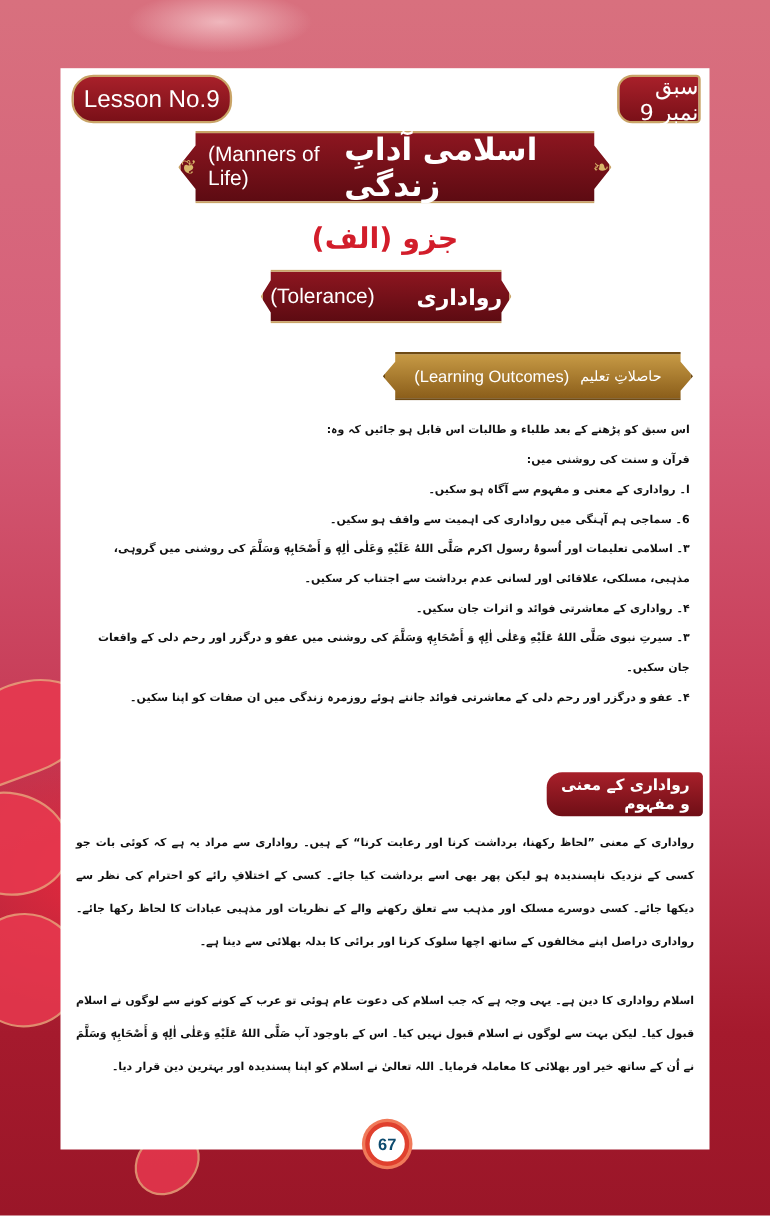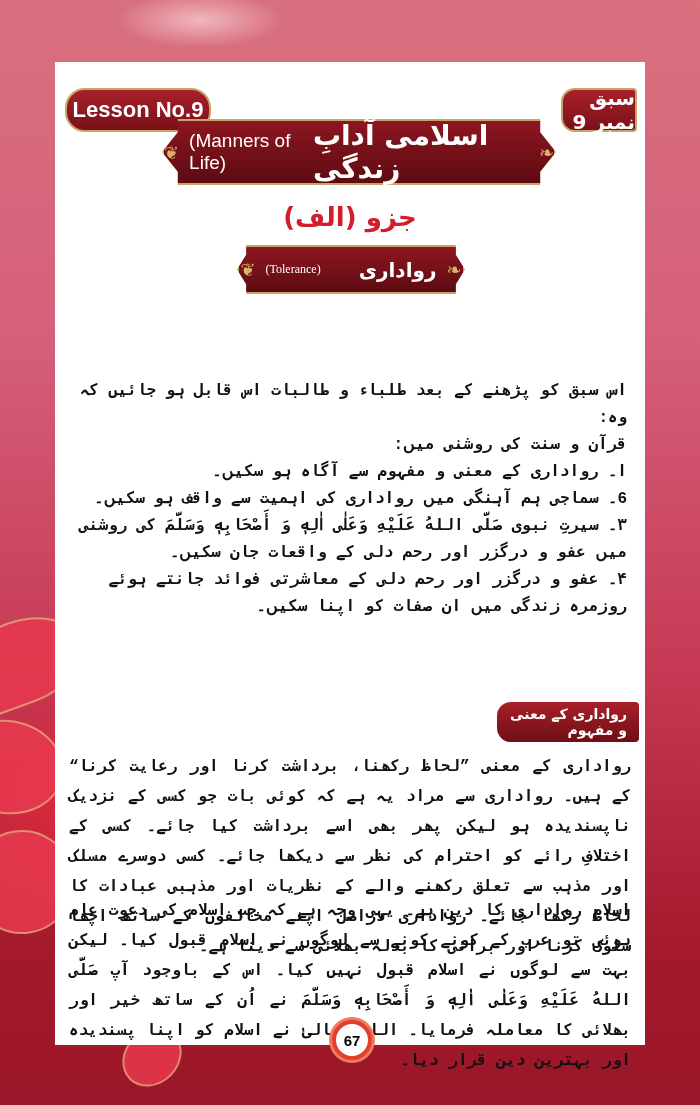--- a/index.html
+++ b/index.html
@@ -13,23 +13,23 @@
   }
   .petal {
     position:absolute; background:#e8394f; border:2px solid #e9a07a; border-radius:50% 50% 50% 0;
     opacity:0.85;
   }
   .page {
     position:absolute; left:55px; top:62px; width:590px; height:983px;
     background:#ffffff;
   }
   .pill {
-    position:absolute; color:#fff; font-weight:bold;
+    position:absolute; color:#fff; font-weight:normal;
     background: linear-gradient(180deg, #a8202a 0%, #7a1018 100%);
-    border:2px solid #c9a467; display:flex; align-items:center; justify-content:center;margin-top:20px;
+    border:2px solid #c9a467; display:flex; align-items:center; justify-content:center;
   }
   .lesson-en {
     left:10px; top:6px; width:142px; height:40px; border-radius:20px;
     font-family:"Liberation Sans", sans-serif; font-size:22px;
   }
   .lesson-ur {
     right:8px; top:6px; width:72px; height:40px; border-radius:14px 4px 4px 14px;
     font-family:"DejaVu Sans", sans-serif; font-size:20px; direction:rtl;
   }
   .banner {
@@ -41,49 +41,49 @@
   .banner .orn { color:#d8b56a; font-size:18px; }
   .banner-main { left:107px; top:57px; width:390px; height:62px; }
   .banner-main .ur { font-size:28px; font-weight:bold; }
   .banner-main .en { font-family:"Liberation Sans", sans-serif; font-size:19px; }
   .part-title {
     position:absolute; left:0; width:590px; top:140px; text-align:center;
     color:#d21d2a; font-size:26px; font-weight:bold; direction:rtl;
   }
   .banner-tol { left:182px; top:183px; width:224px; height:45px; }
   .banner-tol .ur { font-size:20px; font-weight:bold;margin-left:28px; }
-  .banner-tol .en { font-family:Liberation Serif, serif; font-size:12px; }
+  .banner-tol .en { font-family:Liberation Sans, sans-serif; font-size:19px; }
   .banner-lo {
     left:293px; top:258px; width:278px; height:40px;
     background: linear-gradient(180deg, #c79a45 0%, #8b5e1a 100%);
     border-color:#6e4a14;
   }
   .banner-lo .ur { font-size:13px; }
   .banner-lo .en { font-family:"Liberation Sans", sans-serif; font-size:15px; }
   .text {
     position:absolute; direction:rtl; text-align:right; color:#111;
-    font-size:16px; line-height:27px; font-weight:bold;font-family:Liberation Mono, monospace;
+    font-size:10px; line-height:27px; font-weight:bold;
   }
   .lo-block { left:20px; right:18px; top:316px; }
   .sec-head {
     position:absolute; right:6px; height:40px; border-radius:14px 4px 4px 14px;
     background: linear-gradient(180deg, #a8202a 0%, #6f0e16 100%);
     color:#fff; font-weight:bold; font-size:14px; direction:rtl;
     display:flex; align-items:center; justify-content:center; padding:0 12px;
   }
   .sh1 { top:640px; width:118px;text-align:right; }
   .sh2 { top:812px; width:122px; }
   .para1 { left:14px; right:14px; top:690px; line-height:30px; text-align:justify; }
   .para2 { left:14px; right:14px; top:834px; line-height:30px; text-align:justify; }
   .page-num {
     position:absolute; left:277px; top:958px; width:32px; height:32px;
     border-radius:50%; background:#fff; border:4px solid #e0402e;
     box-shadow:0 0 0 3px #f07a5a;
     display:flex; align-items:center; justify-content:center;
-    font-family:"Liberation Sans", sans-serif; font-weight:bold; font-size:15px; color:#000000;
+    font-family:"Liberation Sans", sans-serif; font-weight:bold; font-size:15px; color:#0c4a6e;
   }
 </style>
 </head>
 <body>
 
 <div class="petal" style="left:-40px;top:620px;width:120px;height:80px;transform:rotate(-20deg);"></div>
 <div class="petal" style="left:-50px;top:720px;width:110px;height:90px;transform:rotate(10deg);"></div>
 <div class="petal" style="left:-30px;top:830px;width:100px;height:100px;transform:rotate(35deg);"></div>
 <div class="petal" style="left:120px;top:1030px;width:60px;height:50px;transform:rotate(135deg);"></div>
 
@@ -101,26 +101,32 @@
 
   <div class="part-title">جزو (الف)</div>
 
   <div class="banner banner-tol">
     <span class="orn">❦</span>
     <span class="en">(Tolerance)</span>
     <span class="ur">رواداری</span>
     <span class="orn">❧</span>
   </div>
 
+  <div class="banner banner-lo">
+    <span class="en">(Learning Outcomes)</span>
+    <span class="ur">حاصلاتِ تعلیم</span>
+  </div>
 
   <div class="text lo-block">
     <div>اس سبق کو پڑھنے کے بعد طلباء و طالبات اس قابل ہو جائیں کہ وہ:</div>
     <div>قرآن و سنت کی روشنی میں:</div>
     <div>ا۔ رواداری کے معنی و مفہوم سے آگاہ ہو سکیں۔</div>
     <div>6۔ سماجی ہم آہنگی میں رواداری کی اہمیت سے واقف ہو سکیں۔</div>
+    <div>۳۔ اسلامی تعلیمات اور اُسوۂ رسول اکرم صَلَّى اللهُ عَلَيْهِ وَعَلٰى اٰلِهٖ وَ أَصْحَابِهٖ وَسَلَّمَ کی روشنی میں گروہی، مذہبی، مسلکی، علاقائی اور لسانی عدم برداشت سے اجتناب کر سکیں۔</div>
+    <div>۴۔ رواداری کے معاشرتی فوائد و اثرات جان سکیں۔</div>
     <div>۳۔ سیرتِ نبوی صَلَّى اللهُ عَلَيْهِ وَعَلٰى اٰلِهٖ وَ أَصْحَابِهٖ وَسَلَّمَ کی روشنی میں عفو و درگزر اور رحم دلی کے واقعات جان سکیں۔</div>
     <div>۴۔ عفو و درگزر اور رحم دلی کے معاشرتی فوائد جانتے ہوئے روزمرہ زندگی میں ان صفات کو اپنا سکیں۔</div>
   </div>
 
   <div class="sec-head sh1">رواداری کے معنی و مفہوم</div>
   <div class="text para1">رواداری کے معنی ”لحاظ رکھنا، برداشت کرنا اور رعایت کرنا“ کے ہیں۔ رواداری سے مراد یہ ہے کہ کوئی بات جو کسی کے نزدیک ناپسندیدہ ہو لیکن پھر بھی اسے برداشت کیا جائے۔ کسی کے اختلافِ رائے کو احترام کی نظر سے دیکھا جائے۔ کسی دوسرے مسلک اور مذہب سے تعلق رکھنے والے کے نظریات اور مذہبی عبادات کا لحاظ رکھا جائے۔ رواداری دراصل اپنے مخالفوں کے ساتھ اچھا سلوک کرنا اور برائی کا بدلہ بھلائی سے دینا ہے۔</div>
 
   <div class="text para2">اسلام رواداری کا دین ہے۔ یہی وجہ ہے کہ جب اسلام کی دعوت عام ہوئی تو عرب کے کونے کونے سے لوگوں نے اسلام قبول کیا۔ لیکن بہت سے لوگوں نے اسلام قبول نہیں کیا۔ اس کے باوجود آپ صَلَّى اللهُ عَلَيْهِ وَعَلٰى اٰلِهٖ وَ أَصْحَابِهٖ وَسَلَّمَ نے اُن کے ساتھ خیر اور بھلائی کا معاملہ فرمایا۔ اللہ تعالیٰ نے اسلام کو اپنا پسندیدہ اور بہترین دین قرار دیا۔</div>
 
   <div class="page-num">67</div>

